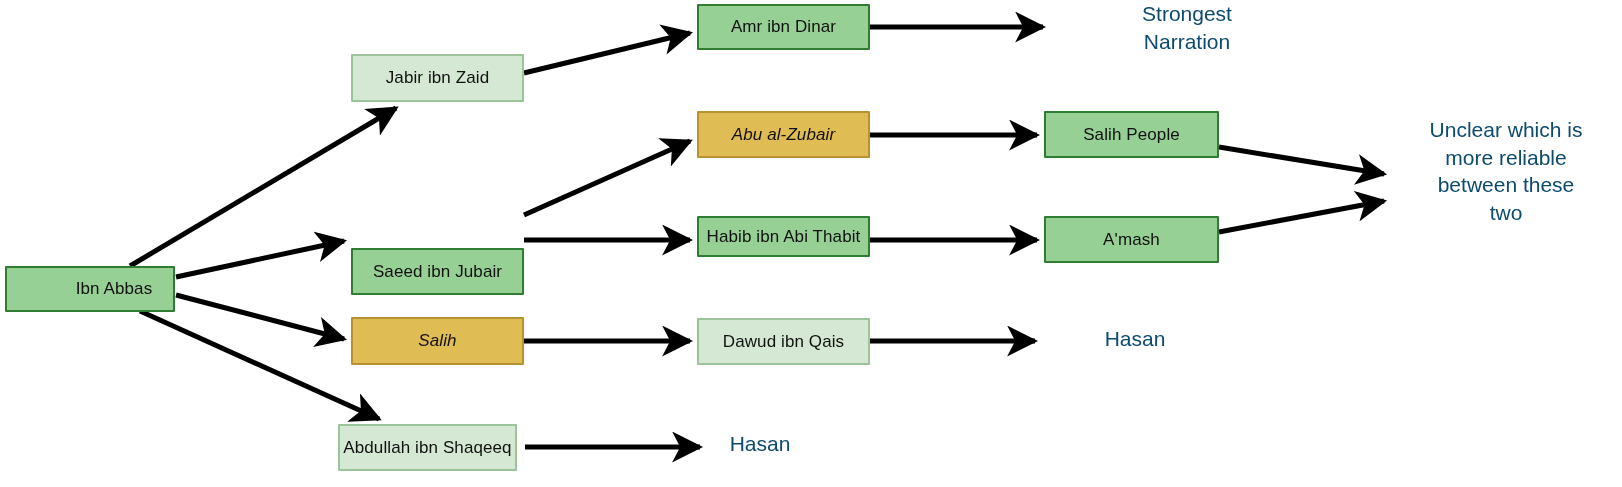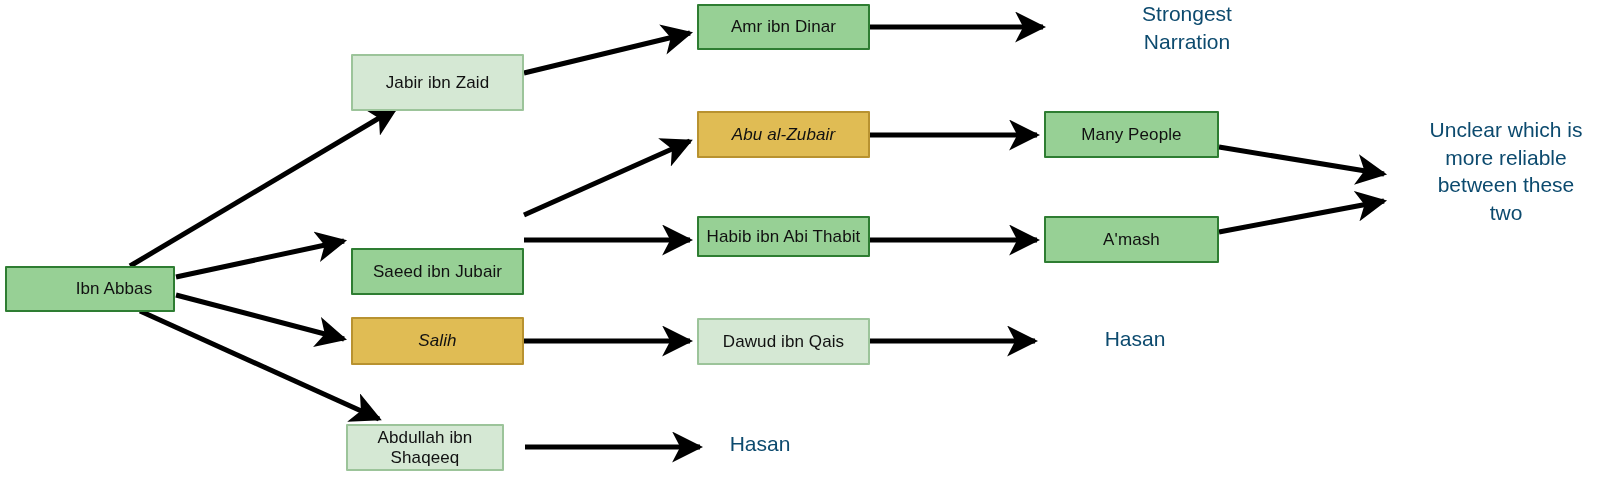--- a/index.html
+++ b/index.html
@@ -61,46 +61,46 @@
       <path d="M 1219 232 L 1384 201"></path>
       <path d="M 524 341 L 690 341"></path>
       <path d="M 870 341 L 1035 341"></path>
       <path d="M 525 447 L 700 447"></path>
     </g>
   </svg>
 
   <div class="node green" style="left:5px;top:266px;width:170px;height:46px;padding-left:48px;">
       <span>Ibn Abbas</span>
     </div>
-  <div class="node lightgreen" style="left:351px;top:54px;width:173px;height:57px;">
+  <div class="node lightgreen" style="left:351px;top:54px;width:173px;height:48px;">
       <span>Jabir ibn Zaid</span>
     </div>
   <div class="node green" style="left:351px;top:216px;width:173px;height:47px;margin-top:32px;">
       <span>Saeed ibn Jubair</span>
     </div>
   <div class="node gold" style="left:351px;top:317px;width:173px;height:48px;">
       <span>Salih</span>
     </div>
-  <div class="node lightgreen" style="left:346px;top:424px;width:158px;height:47px;">
+  <div class="node lightgreen" style="left:338px;top:424px;width:179px;height:47px;">
       <span>Abdullah ibn Shaqeeq</span>
     </div>
   <div class="node green" style="left:697px;top:4px;width:173px;height:46px;">
       <span>Amr ibn Dinar</span>
     </div>
   <div class="node gold" style="left:697px;top:111px;width:173px;height:47px;">
       <span>Abu al-Zubair</span>
     </div>
   <div class="node green" style="left:697px;top:216px;width:173px;height:41px;">
       <span>Habib ibn Abi Thabit</span>
     </div>
   <div class="node lightgreen" style="left:697px;top:318px;width:173px;height:47px;">
       <span>Dawud ibn Qais</span>
     </div>
   <div class="node green" style="left:1044px;top:111px;width:175px;height:47px;">
-      <span>Many People</span>
+      <span>Salih People</span>
     </div>
   <div class="node green" style="left:1044px;top:216px;width:175px;height:47px;">
       <span>A'mash</span>
     </div>
 
   <div class="label" style="left:1072px;top:0px;width:230px;">Strongest<br>Narration</div>
   <div class="label" style="left:1390px;top:116px;width:232px;">Unclear which is<br>more reliable<br>between these<br>two</div>
   <div class="label" style="left:1040px;top:325px;width:190px;">Hasan</div>
   <div class="label" style="left:665px;top:430px;width:190px;">Hasan</div>
 

